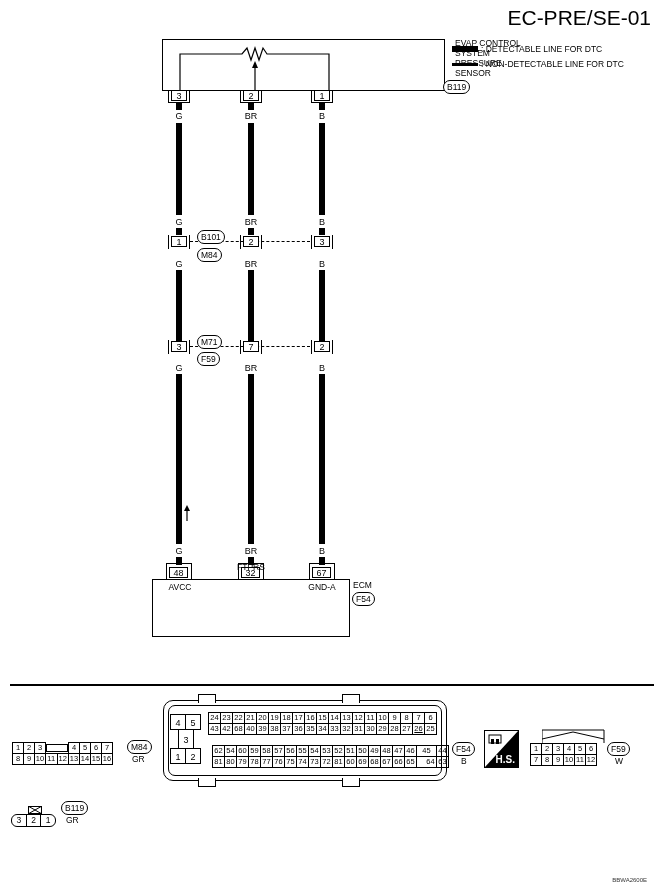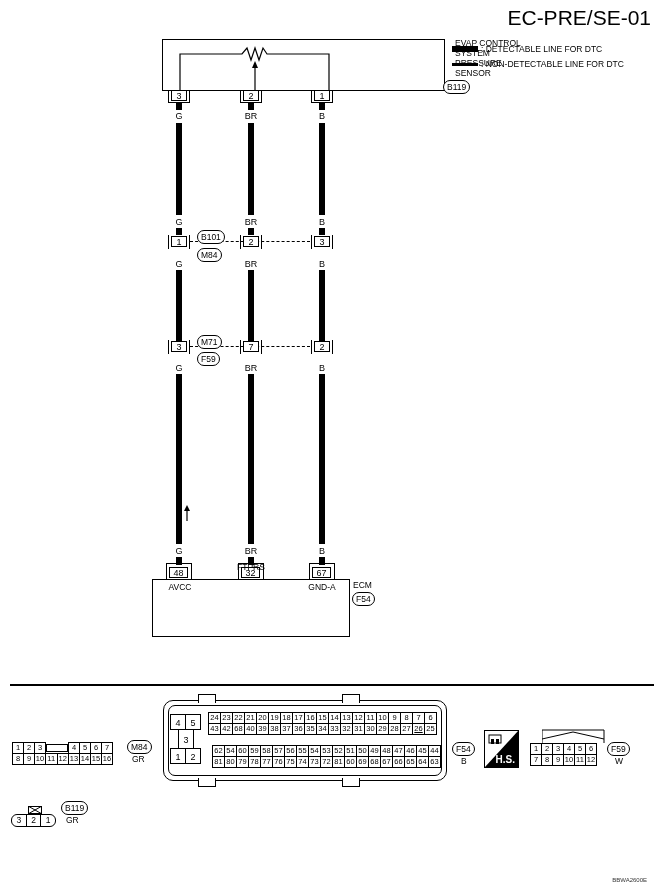--- a/index.html
+++ b/index.html
@@ -287,21 +287,21 @@
             <td style="min-width: 11px;">74</td>
             <td style="min-width: 11px;">73</td>
             <td style="min-width: 11px;">72</td>
             <td style="min-width: 11px;">81</td>
             <td style="min-width: 11px;">60</td>
             <td style="min-width: 11px;">69</td>
             <td style="min-width: 11px;">68</td>
             <td style="min-width: 11px;">67</td>
             <td style="min-width: 11px;">66</td>
             <td style="min-width: 11px;">65</td>
-            <td style="min-width: 11px;">64</td>
+            <td style="min-width: 11px; padding-left: 8px;">64</td>
             <td style="min-width: 11px;">63</td>
           </tr>
         </tbody>
       </table>
   </div>
 </div>
 <div class="abs oval" style="left:452px; top:742px;">F54</div>
 <div class="abs small" style="left:461px; top:756px;">B</div>
 
 <div class="abs" style="left:484px; top:730px; width:33px; height:36px; border:1px solid #000; overflow:hidden;">

